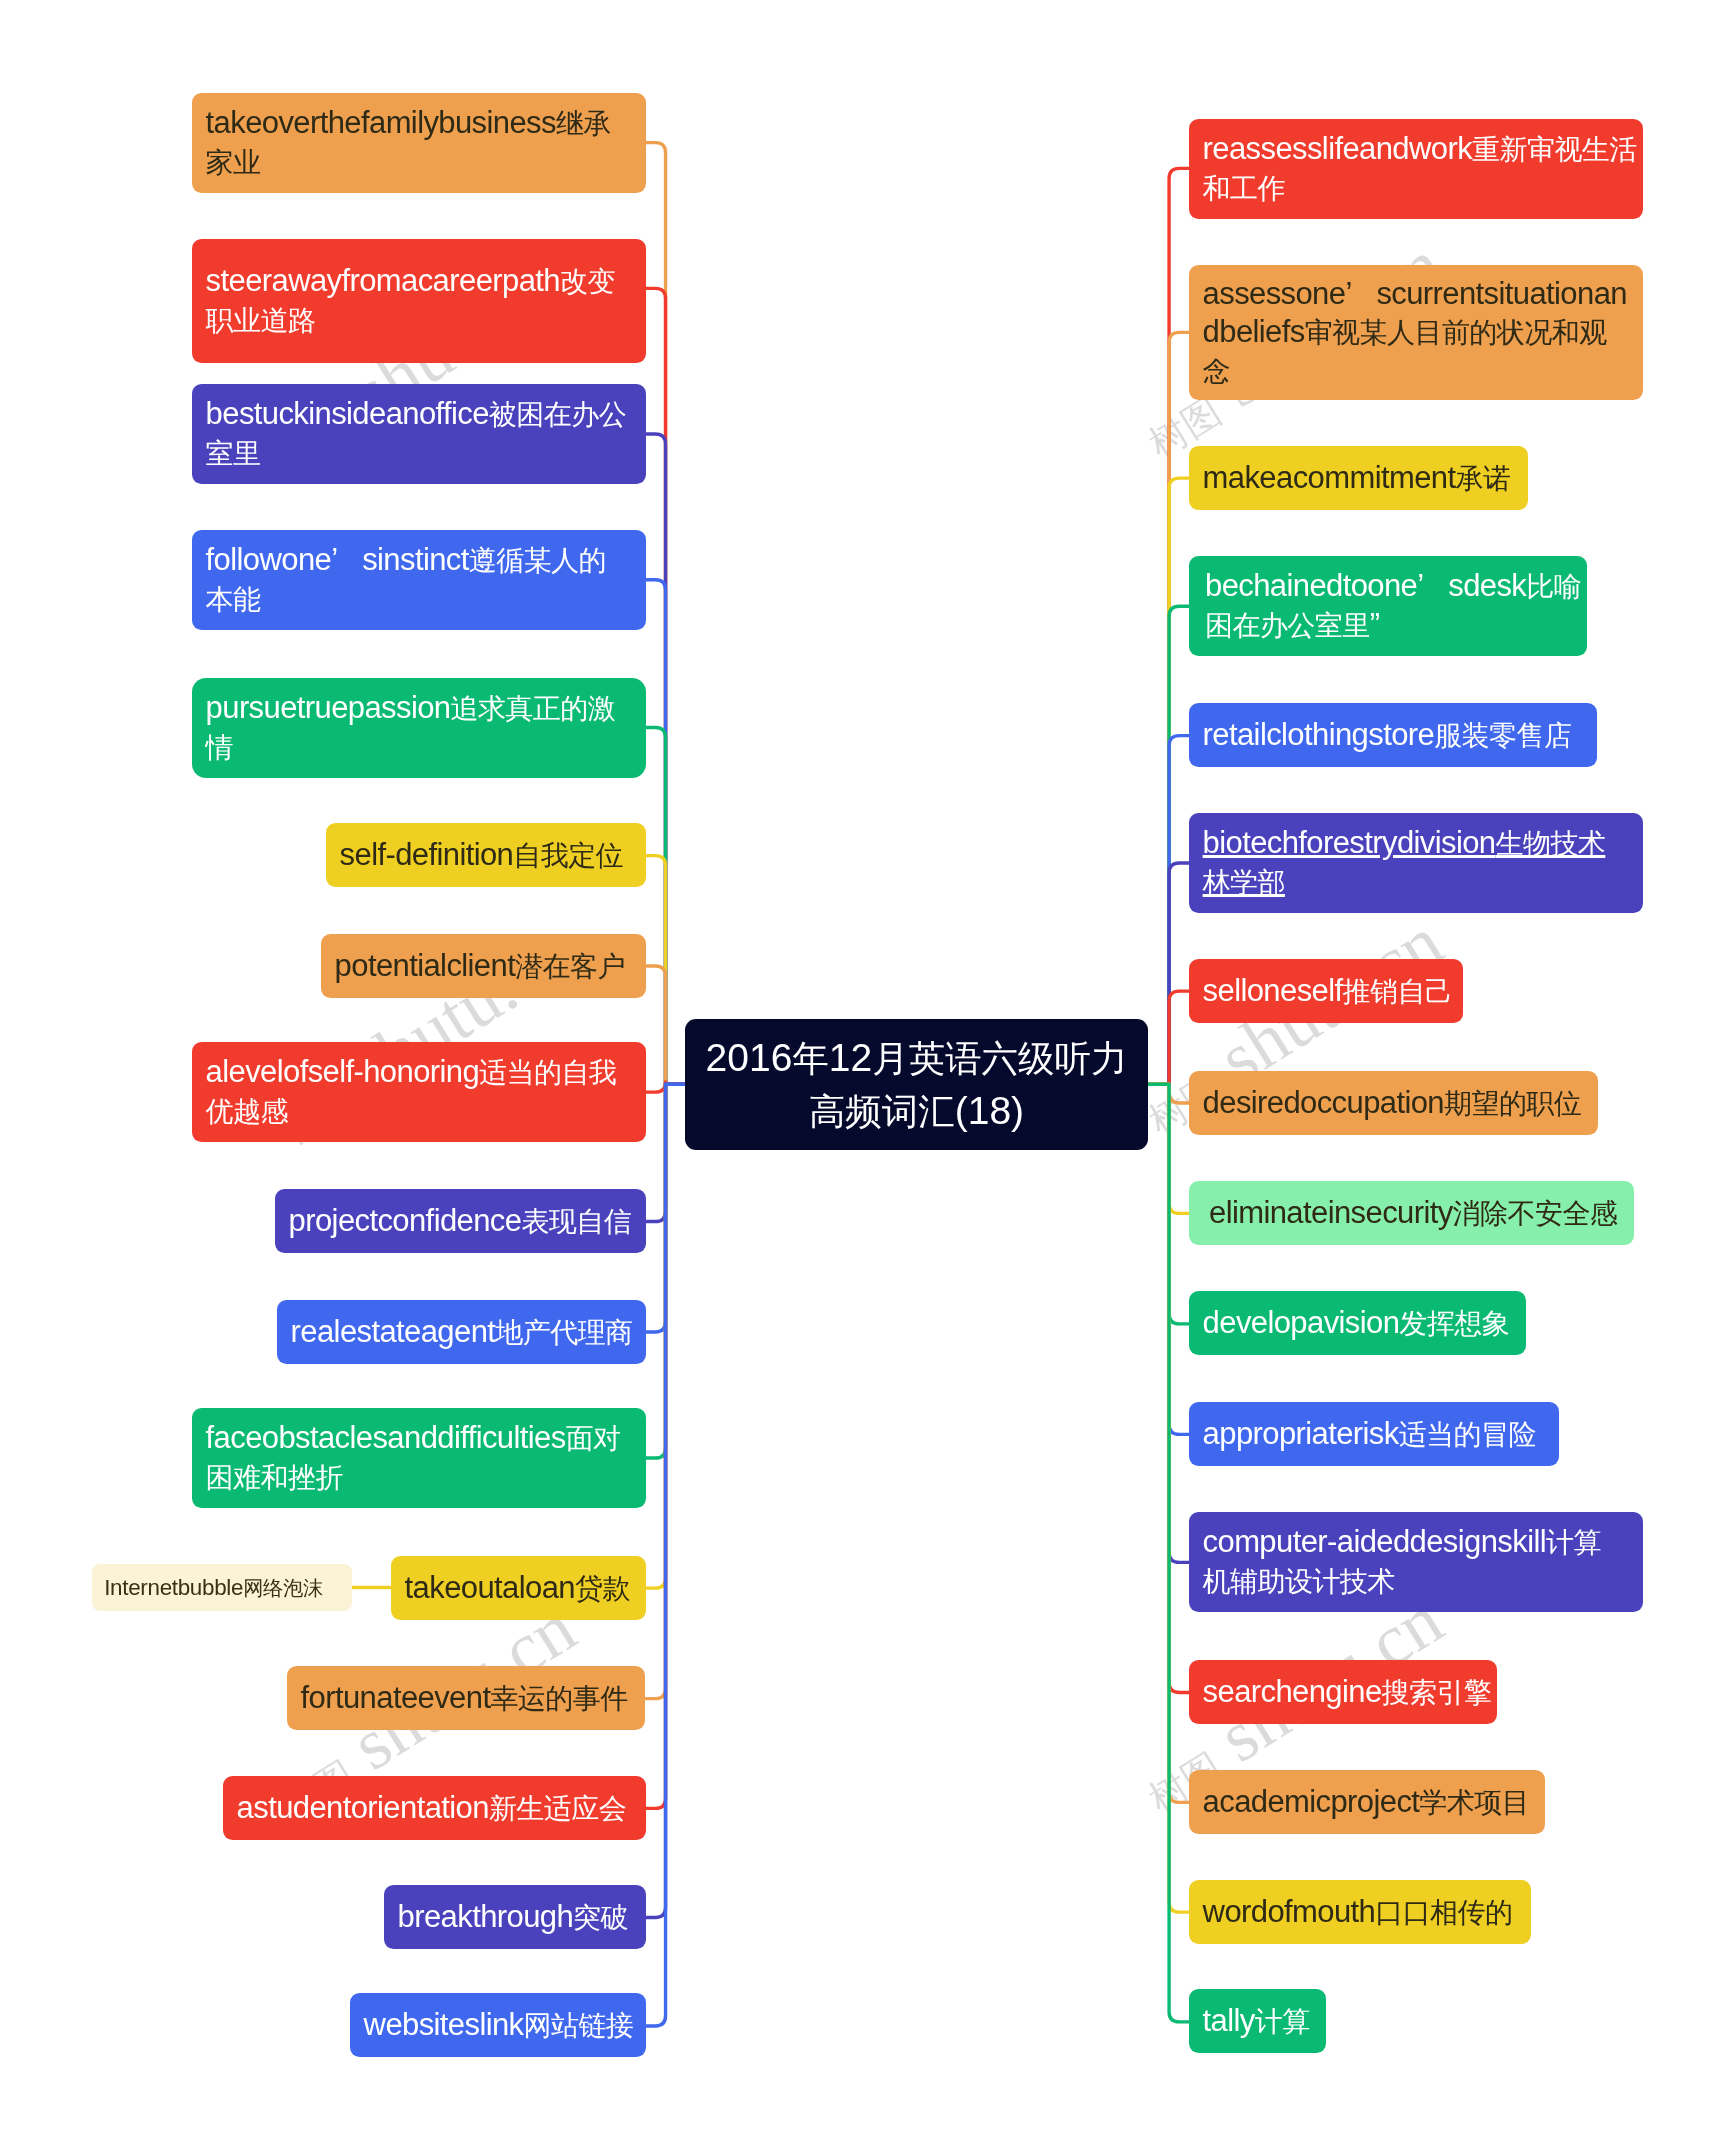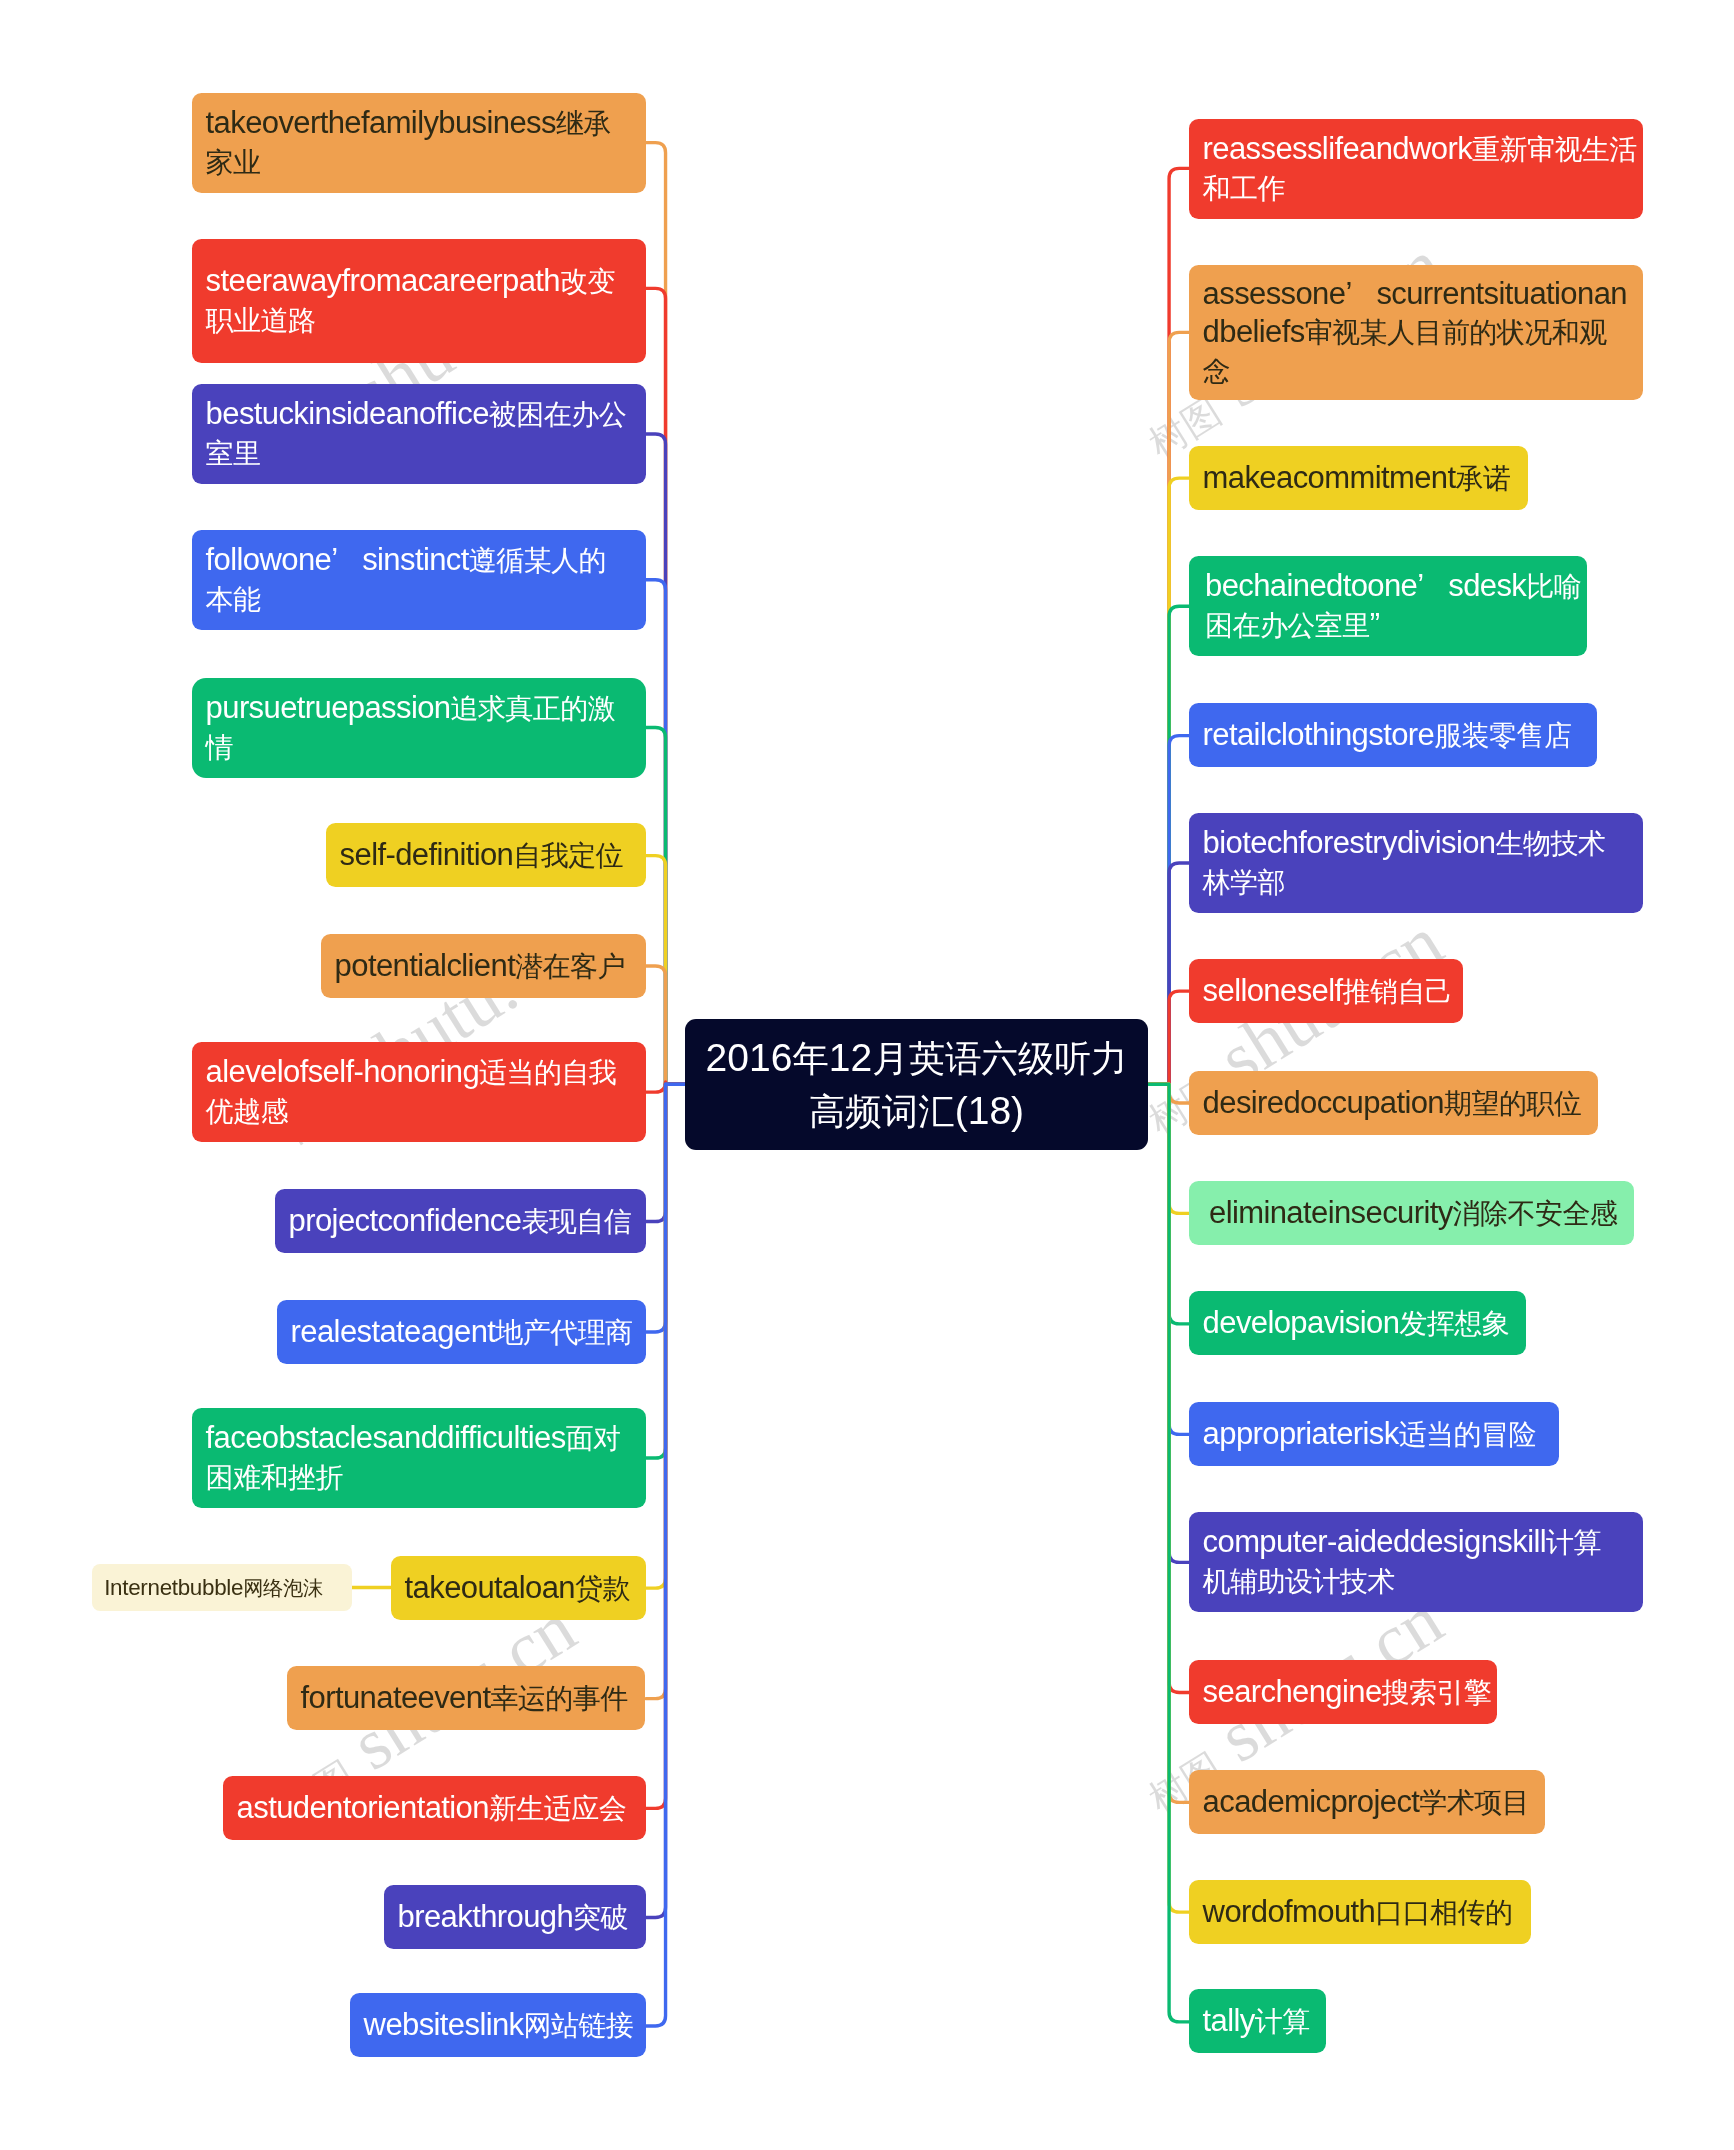--- a/index.html
+++ b/index.html
@@ -142,21 +142,21 @@
       <div class="node" style="top: 446px; width: 339px; height: 64px; background: rgb(239, 208, 34); color: rgb(46, 42, 21); left: 1189px;">
         <div class="txt">makeacommitment<span class="cjk">承诺</span></div>
       </div>
       <div class="node" style="top: 556px; width: 398px; height: 100px; background: rgb(10, 186, 114); color: rgb(255, 255, 255); left: 1189px; padding-left: 16px;">
         <div class="txt">bechainedtoone<span class="fw">’</span>sdesk<span class="cjk">比喻</span><span class="fwr">“</span><span class="cjk">被</span>
 <span class="cjk">困在办公室里</span><span class="fw">”</span></div>
       </div>
       <div class="node" style="top: 703px; width: 408px; height: 64px; background: rgb(63, 104, 239); color: rgb(255, 255, 255); left: 1189px;">
         <div class="txt">retailclothingstore<span class="cjk">服装零售店</span></div>
       </div>
-      <div class="node" style="top: 813px; width: 454px; height: 100px; background: rgb(74, 66, 188); color: rgb(255, 255, 255); left: 1189px;">
+      <div class="node" style="top: 813px; width: 454px; height: 100px; background: rgb(74, 66, 188); color: rgb(255, 255, 255); left: 1189px; text-decoration: underline;">
         <div class="txt">biotechforestrydivision<span class="cjk">生物技术</span>
 <span class="cjk">林学部</span></div>
       </div>
       <div class="node" style="top: 959px; width: 274px; height: 64px; background: rgb(240, 59, 45); color: rgb(255, 255, 255); left: 1189px;">
         <div class="txt">selloneself<span class="cjk">推销自己</span></div>
       </div>
       <div class="node" style="top: 1071px; width: 409px; height: 64px; background: rgb(239, 160, 79); color: rgb(46, 42, 21); left: 1189px;">
         <div class="txt">desiredoccupation<span class="cjk">期望的职位</span></div>
       </div>
       <div class="node" style="top: 1181px; width: 445px; height: 64px; background: #86efac; color: rgb(46, 42, 21); left: 1189px; padding-left: 20px;">

